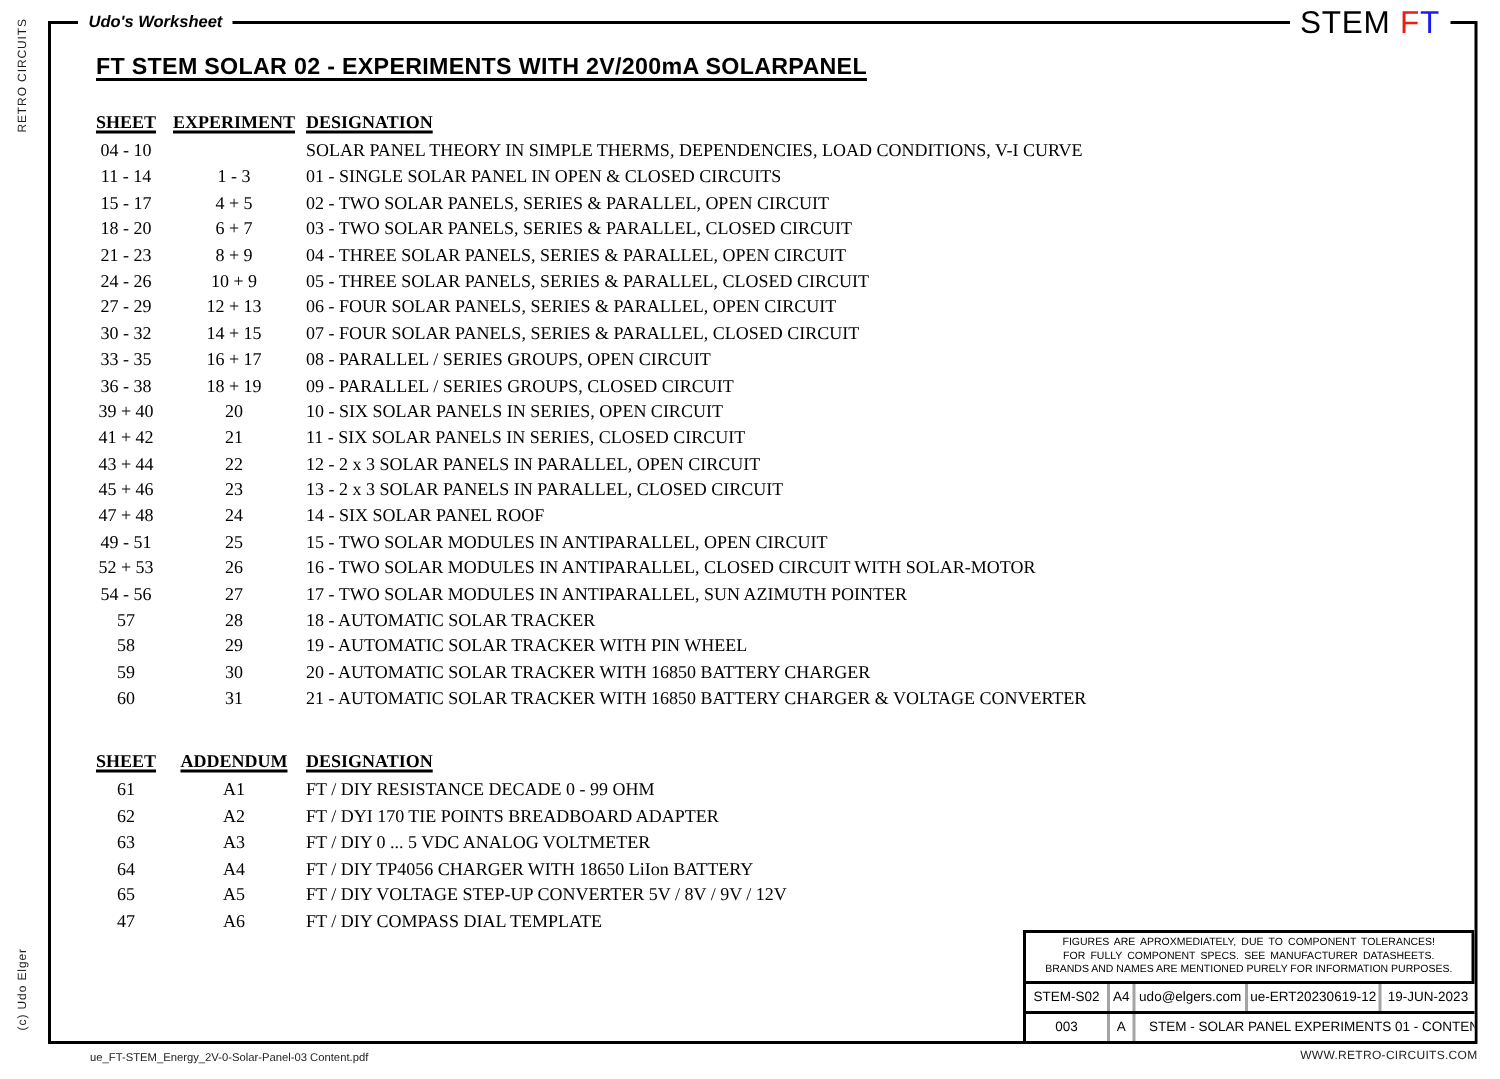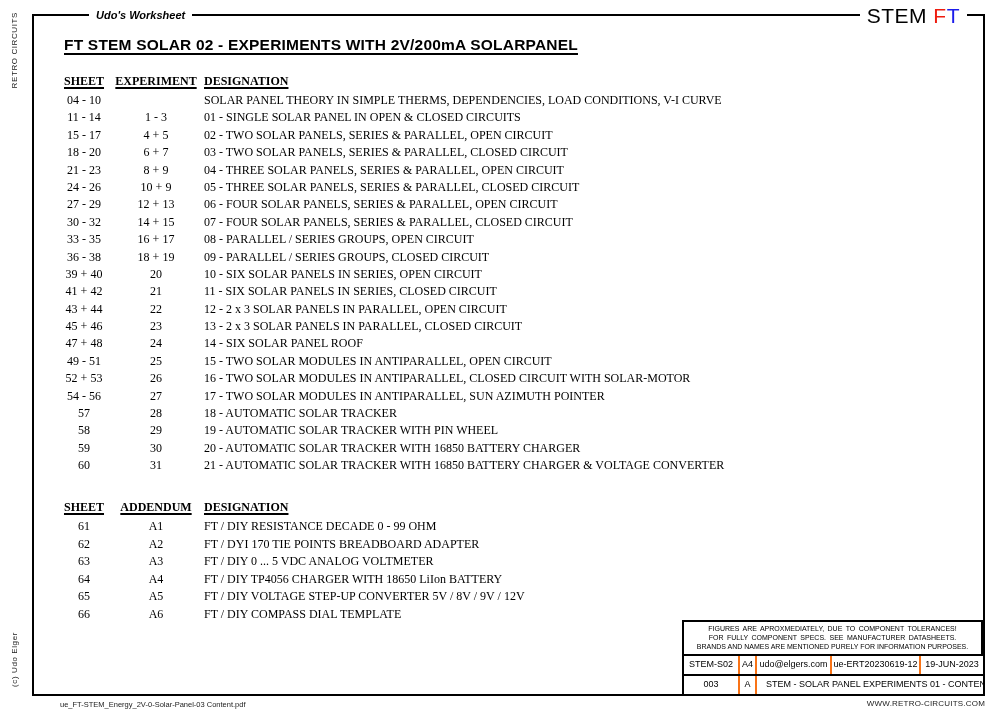--- a/index.html
+++ b/index.html
@@ -13,21 +13,21 @@
     font-size:8px; letter-spacing:0.6px; color:#1a1a1a; white-space:nowrap;
   }
   #vtop { left:10px; top:12px; }
   #vbottom { left:10px; top:632px; }
 
   .frame {
     position:absolute; left:32px; top:14px; width:953px; height:682px;
     border:2px solid #000;
   }
   .legend { position:absolute; background:#fff; padding:0 7px; white-space:nowrap; }
-  #worksheet-label { left:18px; top:-8px; font-style:italic; font-weight:bold; font-size:11px; line-height:15px;margin-left:37px; }
+  #worksheet-label { left:18px; top:-8px; font-style:italic; font-weight:bold; font-size:11px; line-height:15px; }
   #logo { right:16px; top:-13px; font-size:21px; line-height:25px; letter-spacing:0.5px; }
 
   #doc-title {
     position:absolute; left:30px; top:20px; font-size:15.5px; font-weight:bold;
     letter-spacing:0.2px; text-decoration:underline; text-underline-offset:3px;
     text-decoration-thickness:1.5px; white-space:nowrap;
   }
 
   .dtable { position:absolute; left:26px; font-size:12px; width:780px;font-family:Liberation Serif, serif; }
   #table1 { top:58px; }
@@ -44,21 +44,21 @@
   .tblock { position:absolute; right:0; bottom:0; width:301px; background:#fff; }
   .tb-notice {
     border:2px solid #000; padding:2px 2px 3px; text-align:center;
     font-size:7px; line-height:9px; white-space:nowrap;
   }
   .tb-notice .nline1, .tb-notice .nline2 { word-spacing:1.5px; }
   .tb-row { display:flex; border-left:2px solid #000; }
   .tb-row1 { border-bottom:2px solid #000; }
   .tb-cell {
     height:18px; line-height:17px; text-align:center; font-size:9px;
-    border-right:2px solid #f97316; overflow:hidden; white-space:nowrap; flex:none;
+    border-right:2px solid #a3a3a3; overflow:hidden; white-space:nowrap; flex:none;
   }
   .w1 { width:56px; } .w2 { width:17px; } .w3 { width:75px; } .w4 { width:89px; }
   .wlast { flex:1; border-right:none; }
   .tb-desc { flex:1; border-right:none; text-align:left; padding-left:9px; }
 
   #footer-filename { position:absolute; left:60px; top:700px; font-size:7.5px; color:#222; }
   #footer-website { position:absolute; right:15px; top:699px; font-size:8px; letter-spacing:0.2px; color:#222; }
 </style>
 </head>
 <body>
@@ -248,21 +248,21 @@
           <span class="c3">FT / DIY TP4056 CHARGER WITH 18650 LiIon BATTERY</span>
         </div>
 
         <div class="t-row">
           <span class="c1">65</span>
           <span class="c2">A5</span>
           <span class="c3">FT / DIY VOLTAGE STEP-UP CONVERTER 5V / 8V / 9V / 12V</span>
         </div>
 
         <div class="t-row">
-          <span class="c1">66</span>
+          <span class="c1">47</span>
           <span class="c2">A6</span>
           <span class="c3">FT / DIY COMPASS DIAL TEMPLATE</span>
         </div>
 
       </div>
   </div>
 
   <div class="tblock">
     <div class="tb-notice">
       <div class="nline1">FIGURES ARE APROXMEDIATELY, DUE TO COMPONENT TOLERANCES!</div>

